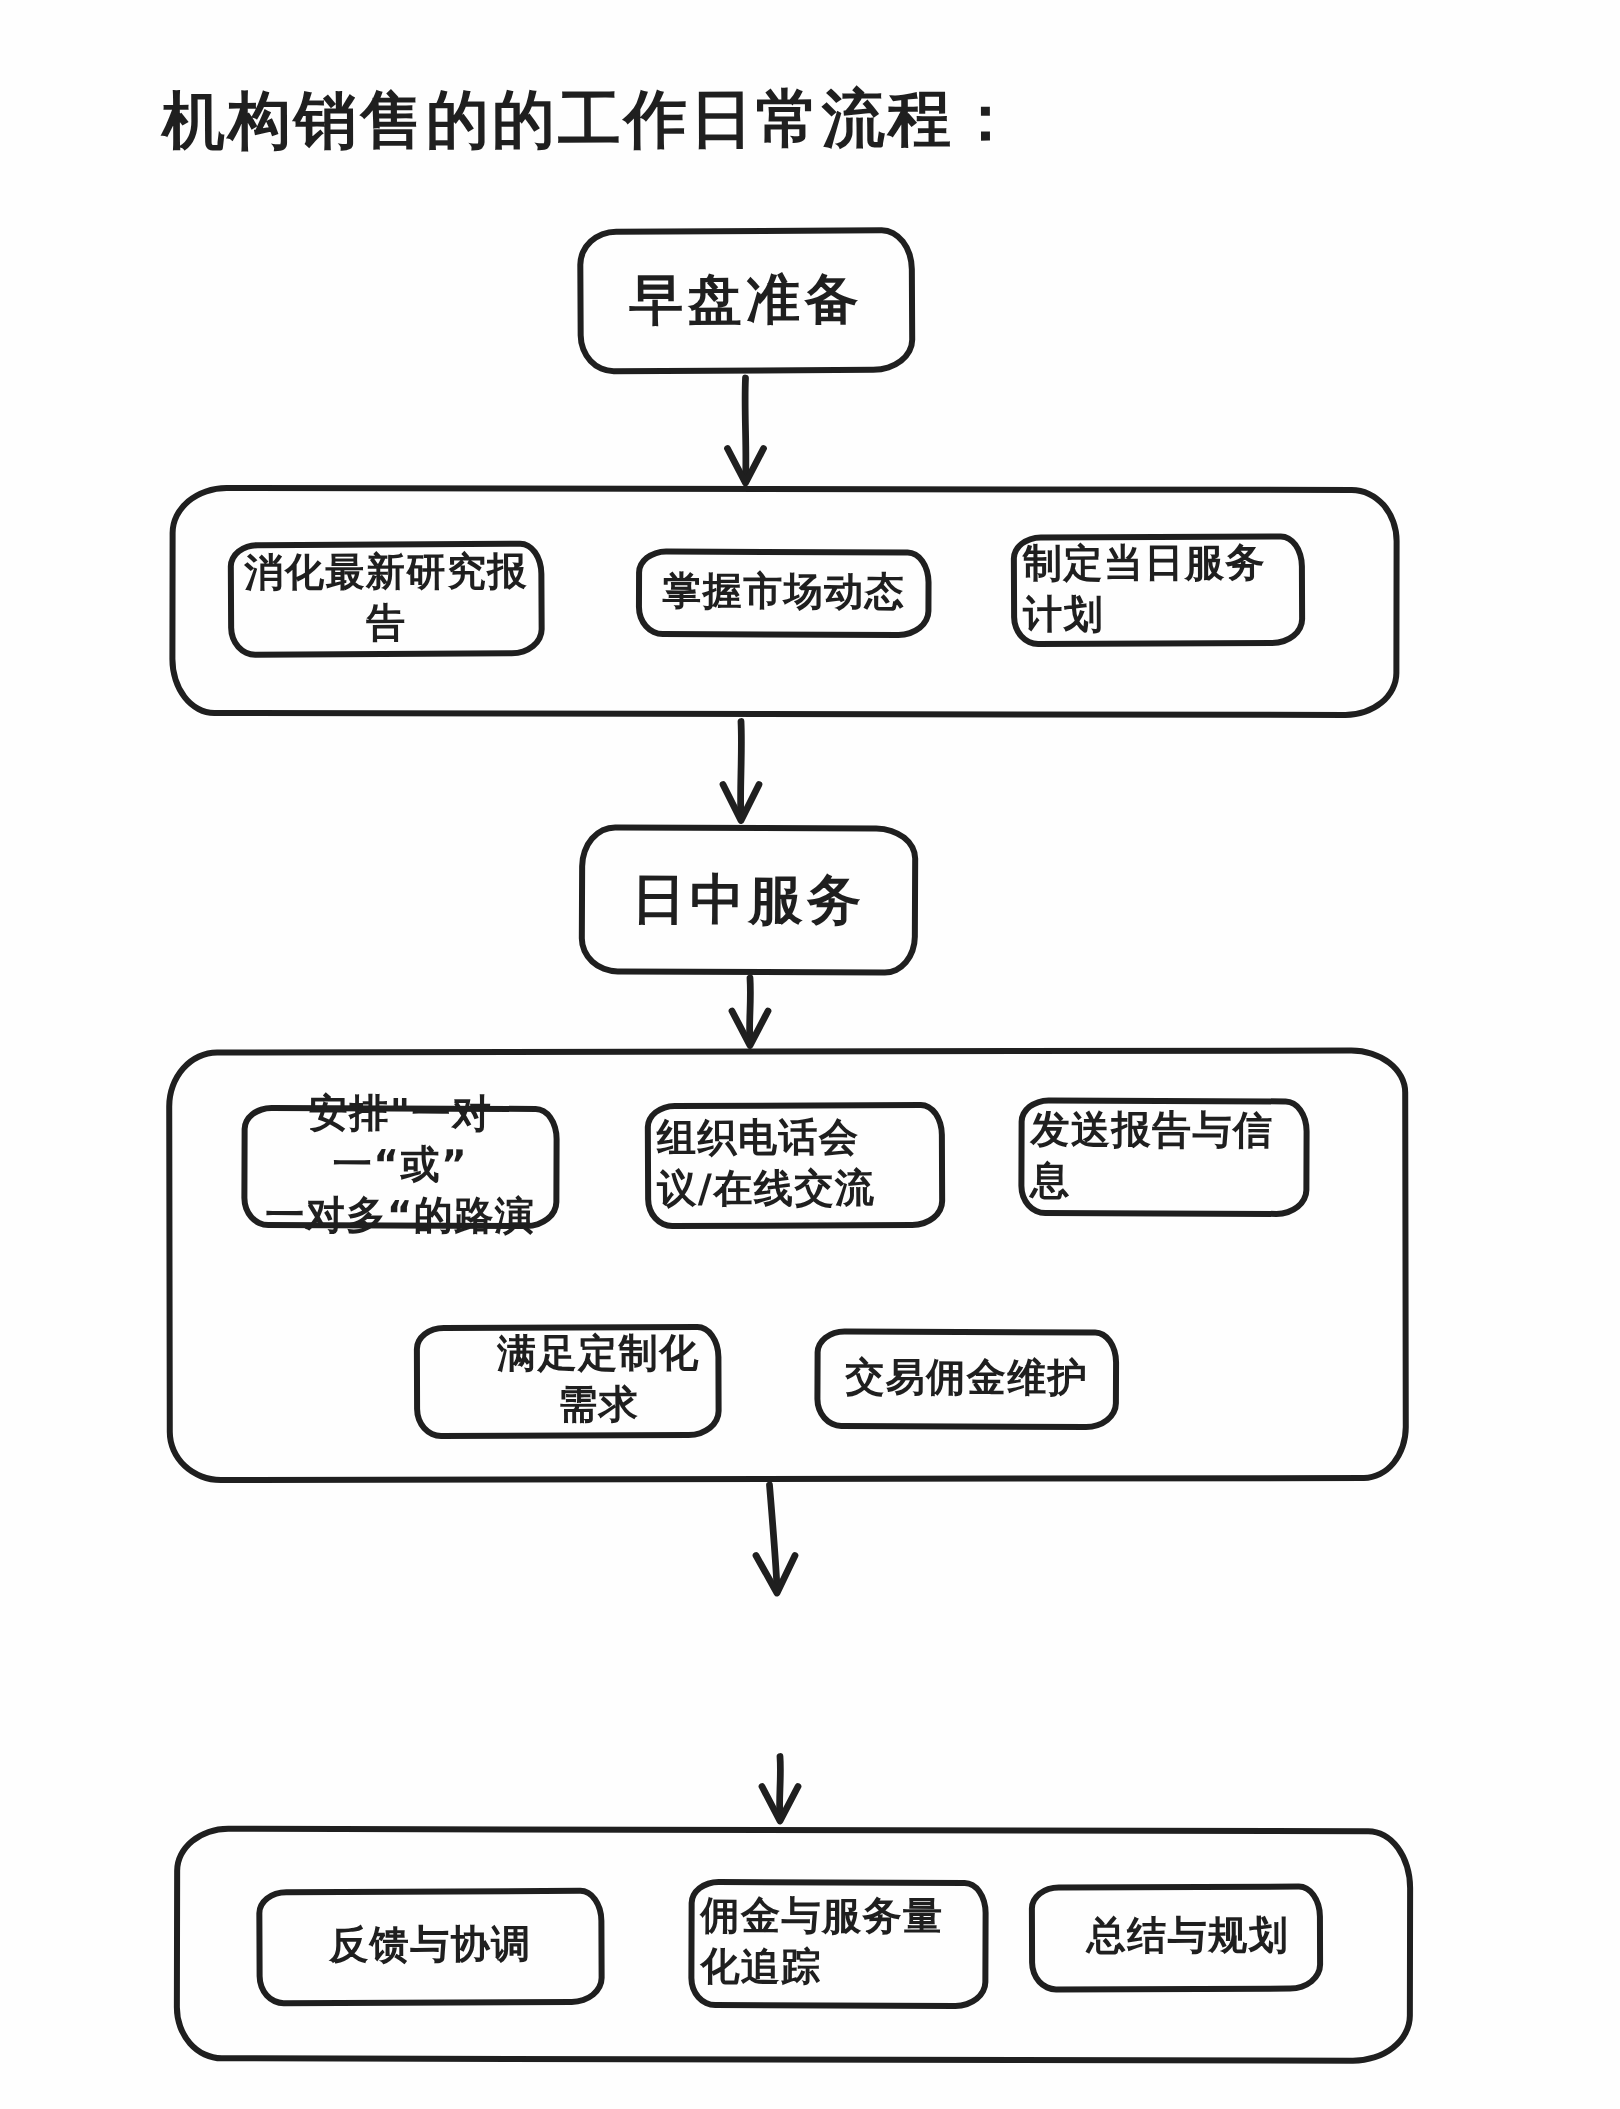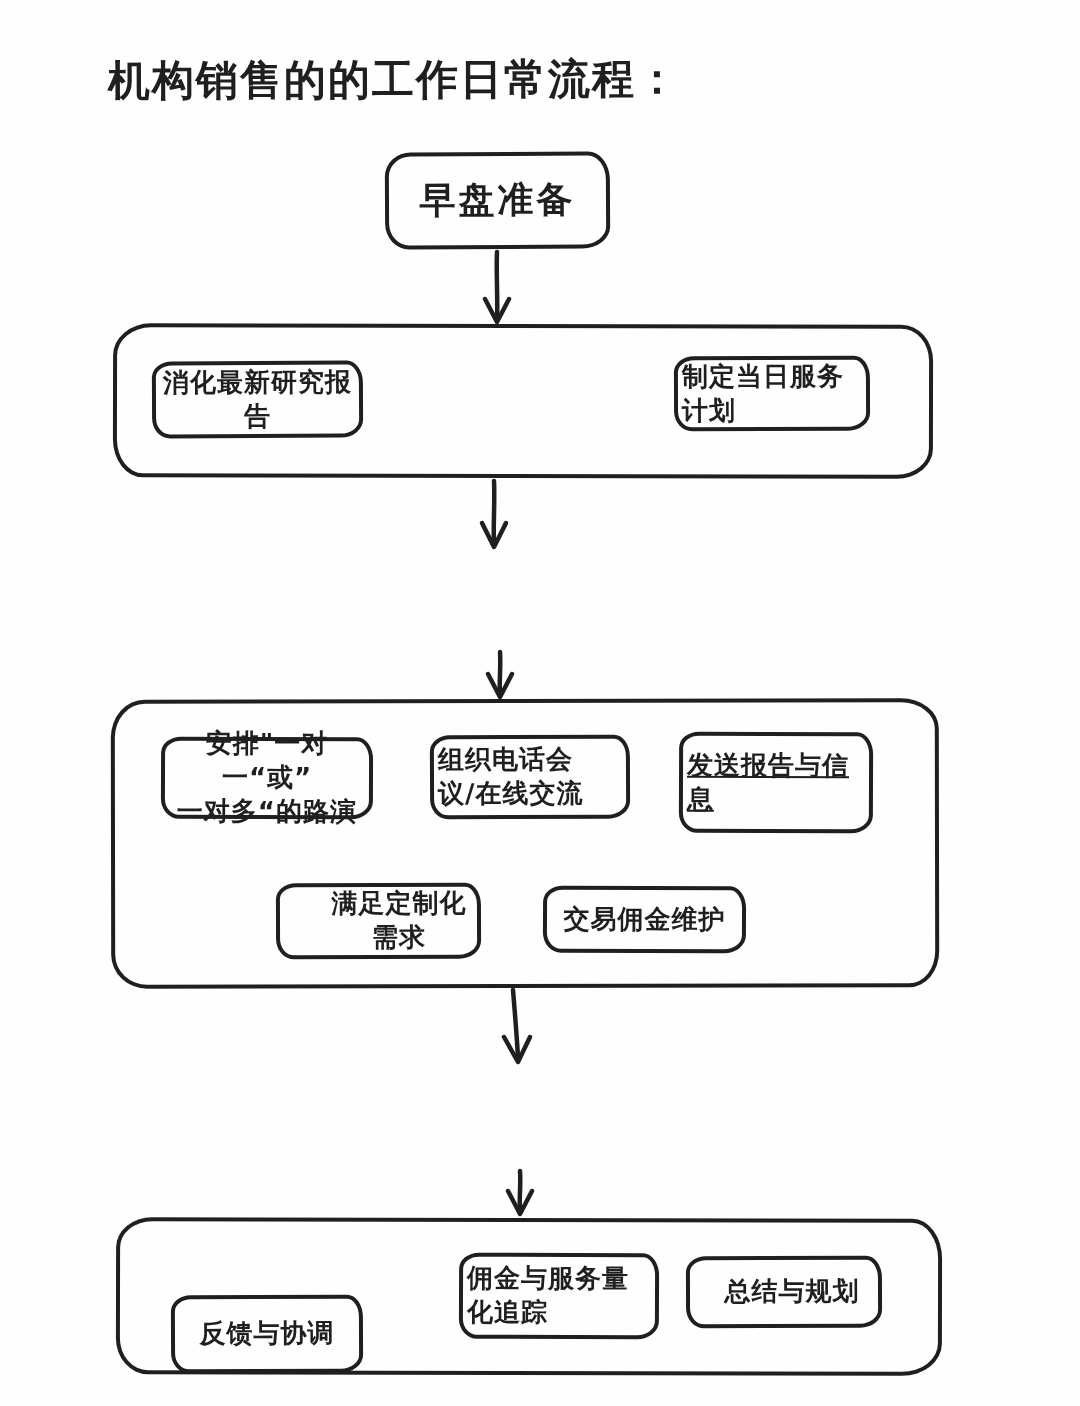--- a/index.html
+++ b/index.html
@@ -70,45 +70,49 @@
     letter-spacing: 1px;
     white-space: pre-line;
     border-radius: 20px 16px 22px 18px / 16px 22px 18px 20px;
   }
   .task.align-left { justify-content: flex-start; text-align: left; padding-left: 4px; }
   .t-1a { left: 152px; top: 361px; width: 211px; height: 77px; transform: rotate(-0.3deg); }
   .t-1b { left: 424px; top: 366px; width: 197px; height: 59px; transform: rotate(0.2deg); }
   .t-1c { left: 674px; top: 356px; width: 196px; height: 75px; transform: rotate(-0.25deg); }
   .t-2a { left: 161px; top: 737px; width: 212px; height: 82px; transform: rotate(0.2deg); }
   .t-2b { left: 430px; top: 735px; width: 200px; height: 84px; transform: rotate(-0.25deg); }
-  .t-2c { left: 679px; top: 732px; width: 194px; height: 101px; transform: rotate(0.2deg); text-decoration: underline; }
+  .t-2c { left: 679px; top: 732px; width: 194px; height: 79px; transform: rotate(0.2deg); }
   .t-2d { left: 276px; top: 883px; width: 205px; height: 76px; transform: rotate(-0.2deg); padding-left: 41px; }
   .t-2e { left: 543px; top: 886px; width: 203px; height: 67px; transform: rotate(0.25deg); }
-  .t-3a { left: 171px; top: 1259px; width: 192px; height: 78px; transform: rotate(-0.25deg); margin-top: 36px; }
+  .t-3a { left: 171px; top: 1259px; width: 232px; height: 78px; transform: rotate(-0.25deg); }
   .t-3b { left: 436px; top: 1253px; width: 200px; height: 86px; transform: rotate(0.2deg); margin-left: 23px; }
   .t-3c { left: 686px; top: 1256px; width: 196px; height: 72px; transform: rotate(-0.2deg); padding-left: 16px; }
   .arrow-layer { position: absolute; left: 0; top: 0; width: 1080px; height: 1406px; pointer-events: none; }
 </style>
 </head>
 <body>
 
 <div class="canvas">
 
   <div class="page-title">机构销售的的工作日常流程：</div>
 
   <div class="stage s1">
     <span>早盘准备</span>
   </div>
 
   <div class="group g1"></div>
   <div class="task t-1a">消化最新研究报
 告</div>
+  <div class="task t-1b">掌握市场动态</div>
   <div class="task t-1c align-left">制定当日服务
 计划</div>
 
+  <div class="stage s2">
+    <span>日中服务</span>
+  </div>
 
   <div class="group g2"></div>
   <div class="task t-2a">安排"一对一“或”
 一对多“的路演</div>
   <div class="task t-2b align-left">组织电话会
 议/在线交流</div>
   <div class="task t-2c align-left">发送报告与信
 息</div>
   <div class="task t-2d">满足定制化需求</div>
   <div class="task t-2e">交易佣金维护</div>

